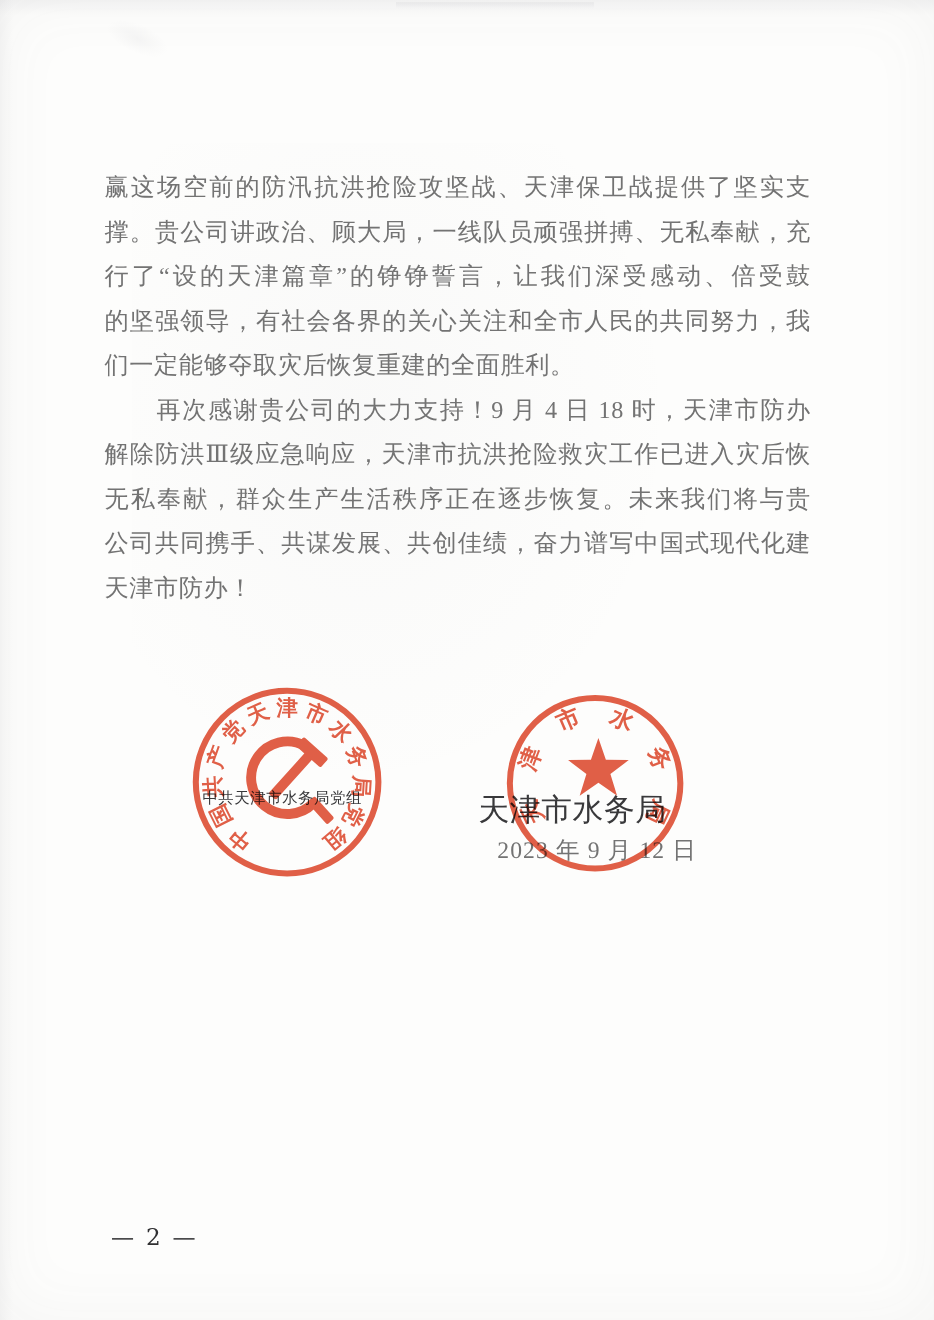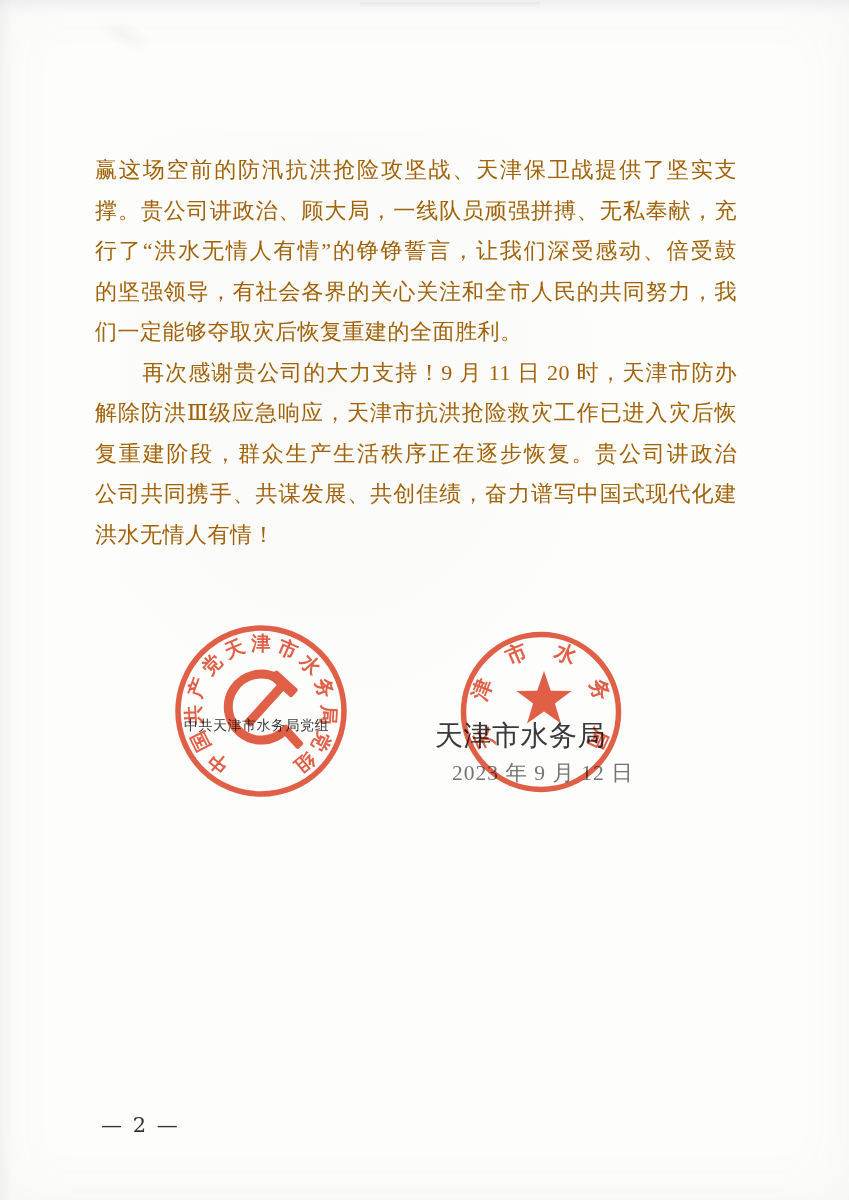--- a/index.html
+++ b/index.html
@@ -33,21 +33,21 @@
     background: radial-gradient(ellipse at 40% 40%, rgba(140,140,150,0.035), rgba(140,140,150,0) 65%); }
   .smudge.s5 { left:360px; top:2px; width:180px; height:6px;
     background: linear-gradient(to bottom, rgba(150,150,158,0.12), rgba(150,150,158,0)); }
 
   .body-text {
     position: absolute;
     left: 95px; top: 150px;
     width: 642px;
     font-size: 22px;
     line-height: 40.5px;
-    color: #a16207;
+    color: #737373;
     letter-spacing: 0.5px;
   }
   .line { width: 100%; white-space: nowrap; }
   .line.j { text-align: justify; text-align-last: justify; text-justify: inter-character; white-space: normal; }
   .line.end { text-align: left; text-align-last: left; }
   .line.indent { text-indent: 2.15em; }
 
   .sig {
     position: absolute;
     color: #39393b;
@@ -85,28 +85,28 @@
 <div class="paper"></div>
 <div class="smudge s1"></div>
 <div class="smudge s2"></div>
 <div class="smudge s3"></div>
 <div class="smudge s4"></div>
 <div class="smudge s5"></div>
 
 <div class="body-text">
   <div class="line j">赢这场空前的防汛抗洪抢险攻坚战、天津保卫战提供了坚实支</div>
   <div class="line j">撑。贵公司讲政治、顾大局，一线队员顽强拼搏、无私奉献，充</div>
-  <div class="line j">行了“洪水无情人有情”的铮铮誓言，让我们深受感动、倍受鼓</div>
+  <div class="line j">行了“设的天津篇章”的铮铮誓言，让我们深受感动、倍受鼓</div>
   <div class="line j">的坚强领导，有社会各界的关心关注和全市人民的共同努力，我</div>
   <div class="line end">们一定能够夺取灾后恢复重建的全面胜利。</div>
-  <div class="line j indent">再次感谢贵公司的大力支持！9 月 11 日 20 时，天津市防办</div>
+  <div class="line j indent">再次感谢贵公司的大力支持！9 月 4 日 18 时，天津市防办</div>
   <div class="line j">解除防洪Ⅲ级应急响应，天津市抗洪抢险救灾工作已进入灾后恢</div>
-  <div class="line j">复重建阶段，群众生产生活秩序正在逐步恢复。贵公司讲政治</div>
+  <div class="line j">无私奉献，群众生产生活秩序正在逐步恢复。未来我们将与贵</div>
   <div class="line j">公司共同携手、共谋发展、共创佳绩，奋力谱写中国式现代化建</div>
-  <div class="line end">洪水无情人有情！</div>
+  <div class="line end">天津市防办！</div>
 </div>
 
 <div class="sig sig-left">中共天津市水务局党组</div>
 <div class="sig sig-right">天津市水务局</div>
 <div class="sig sig-date">2023 年 9 月 12 日</div>
 
 <div class="footer-page">— 2 —</div>
 
 <div class="seal seal-left" style="color: rgb(222, 74, 46);">
   <svg width="188" height="188" viewBox="0 0 188 188">

